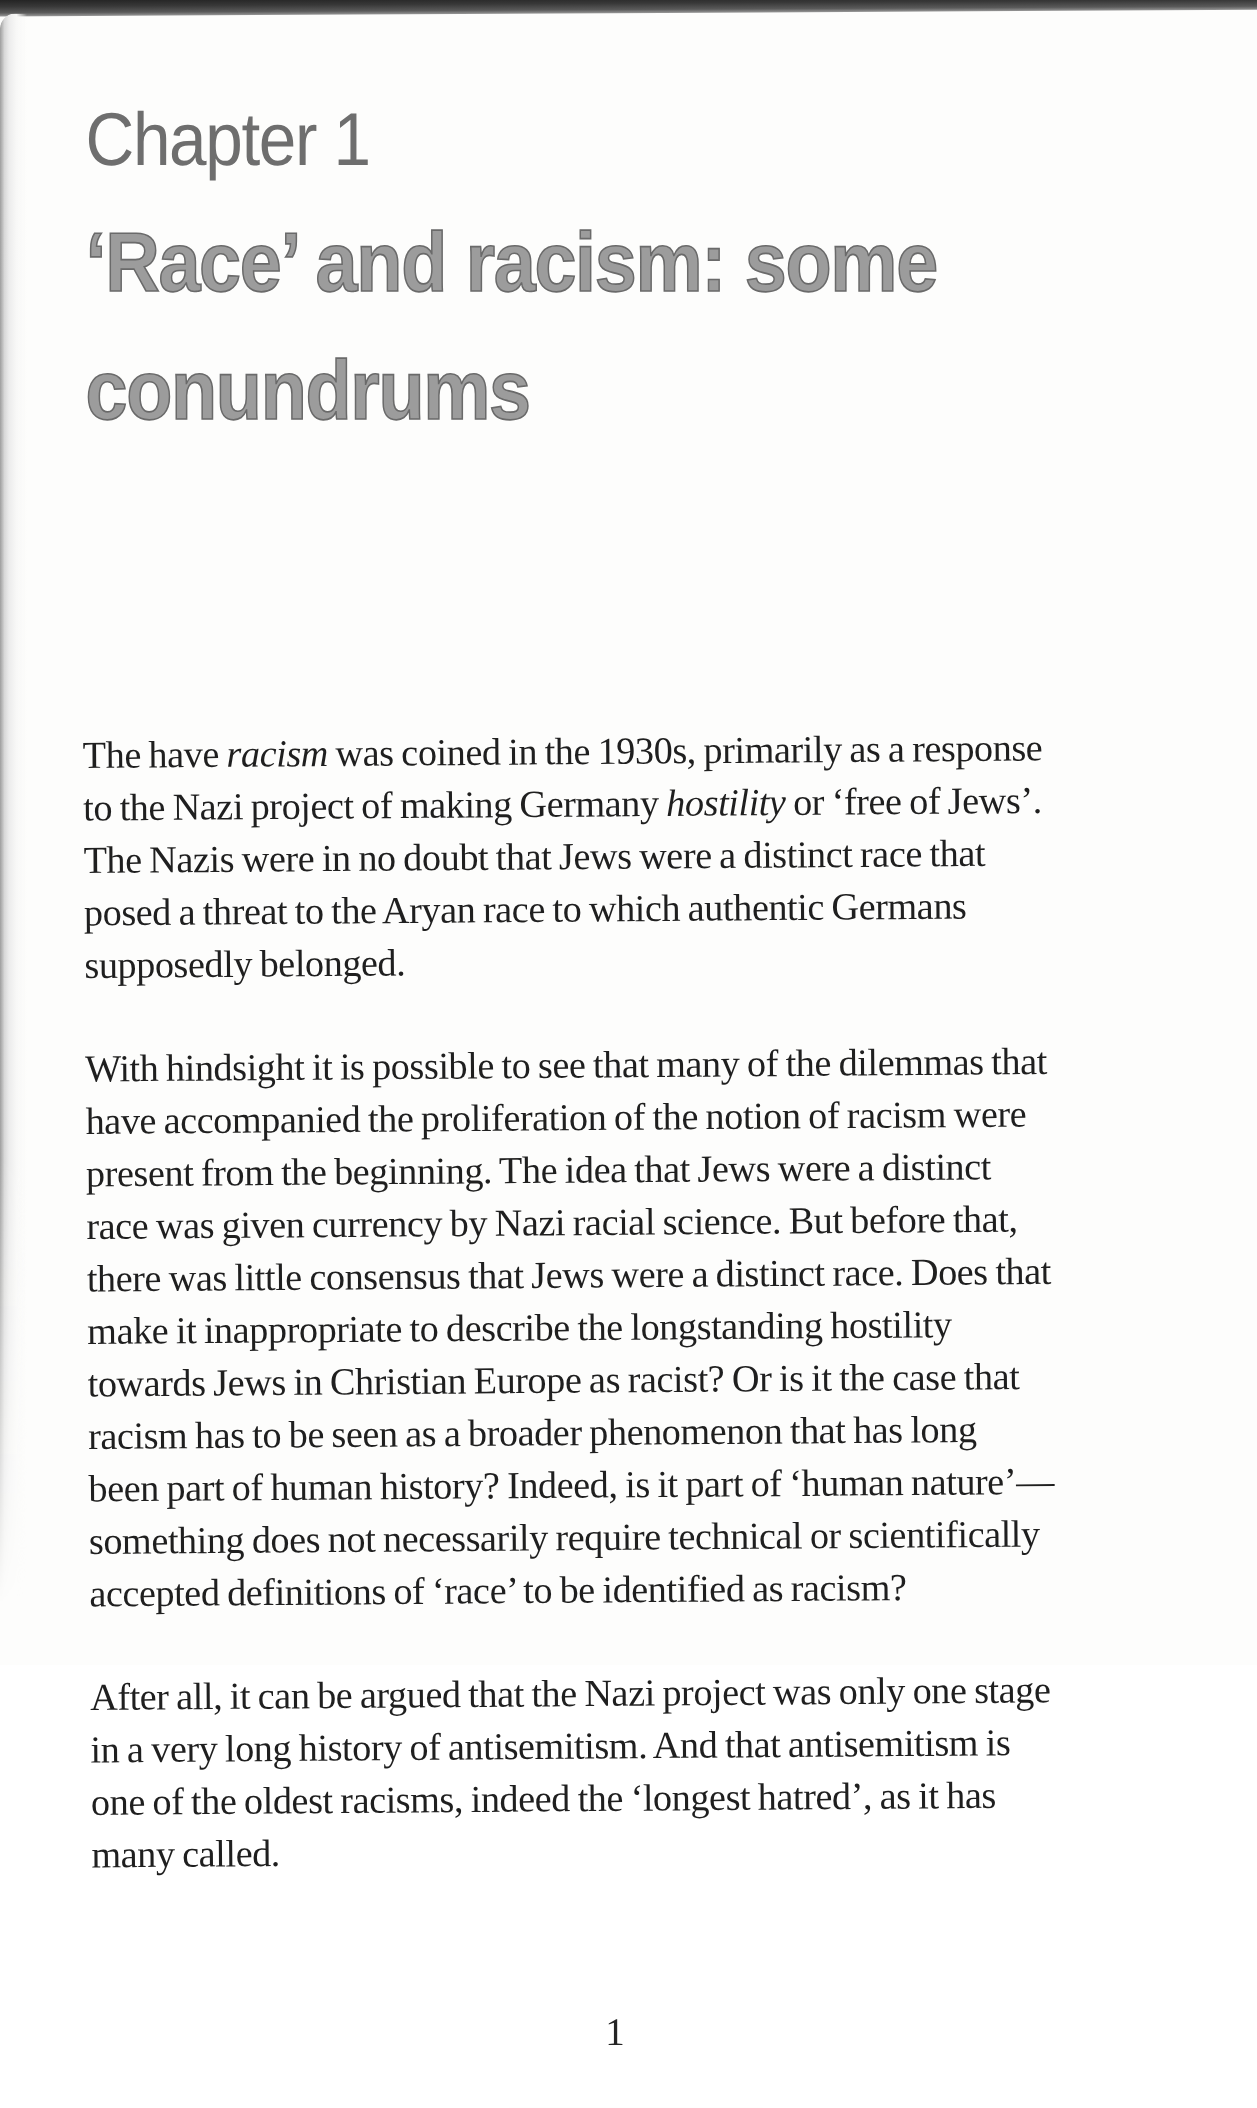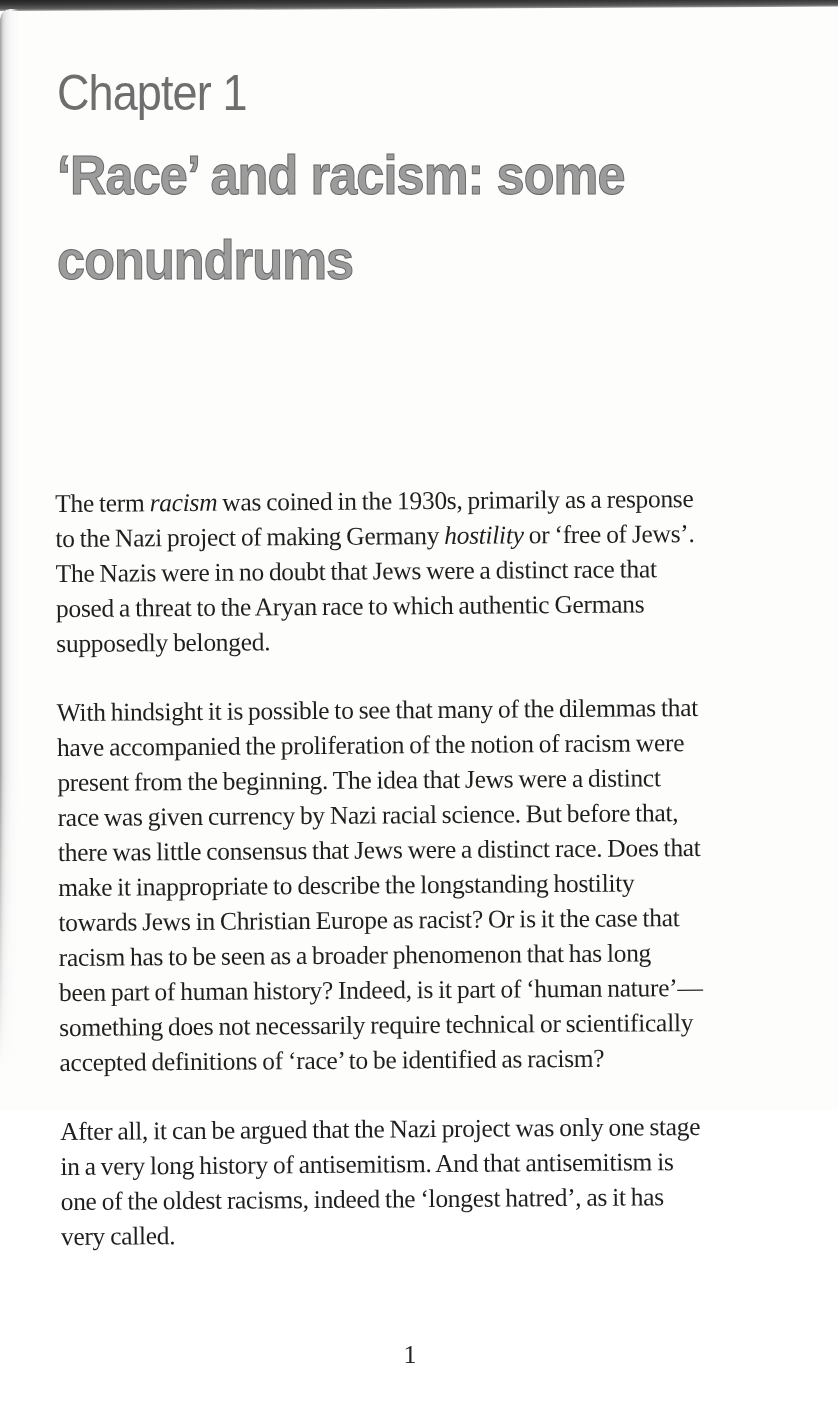--- a/index.html
+++ b/index.html
@@ -63,21 +63,21 @@
 
   <div class="chapter">Chapter 1</div>
 
   <div class="title">
     <div>‘Race’ and racism: some</div>
     <div>conundrums</div>
   </div>
 
   <div class="body-text">
       <div class="para">
-        <div class="line"><span>The term </span><em>racism</em><span> was coined in the 1930s, primarily as a response</span></div>
+        <div class="line"><span>The have </span><em>racism</em><span> was coined in the 1930s, primarily as a response</span></div>
         <div class="line"><span>to the Nazi project of making Germany </span><em>hostility</em><span> or ‘free of Jews’.</span></div>
         <div class="line"><span>The Nazis were in no doubt that Jews were a distinct race that</span></div>
         <div class="line"><span>posed a threat to the Aryan race to which authentic Germans</span></div>
         <div class="line"><span>supposedly belonged.</span></div>
       </div>
       <div class="para">
         <div class="line"><span>With hindsight it is possible to see that many of the dilemmas that</span></div>
         <div class="line"><span>have accompanied the proliferation of the notion of racism were</span></div>
         <div class="line"><span>present from the beginning. The idea that Jews were a distinct</span></div>
         <div class="line"><span>race was given currency by Nazi racial science. But before that,</span></div>
@@ -86,18 +86,18 @@
         <div class="line"><span>towards Jews in Christian Europe as racist? Or is it the case that</span></div>
         <div class="line"><span>racism has to be seen as a broader phenomenon that has long</span></div>
         <div class="line"><span>been part of human history? Indeed, is it part of ‘human nature’—</span></div>
         <div class="line"><span>something does not necessarily require technical or scientifically</span></div>
         <div class="line"><span>accepted definitions of ‘race’ to be identified as racism?</span></div>
       </div>
       <div class="para">
         <div class="line"><span>After all, it can be argued that the Nazi project was only one stage</span></div>
         <div class="line"><span>in a very long history of antisemitism. And that antisemitism is</span></div>
         <div class="line"><span>one of the oldest racisms, indeed the ‘longest hatred’, as it has</span></div>
-        <div class="line"><span>very called.</span></div>
+        <div class="line"><span>many called.</span></div>
       </div>
     </div>
 
   <div class="pagenum">1</div>
 </div>
 
 </body></html>

